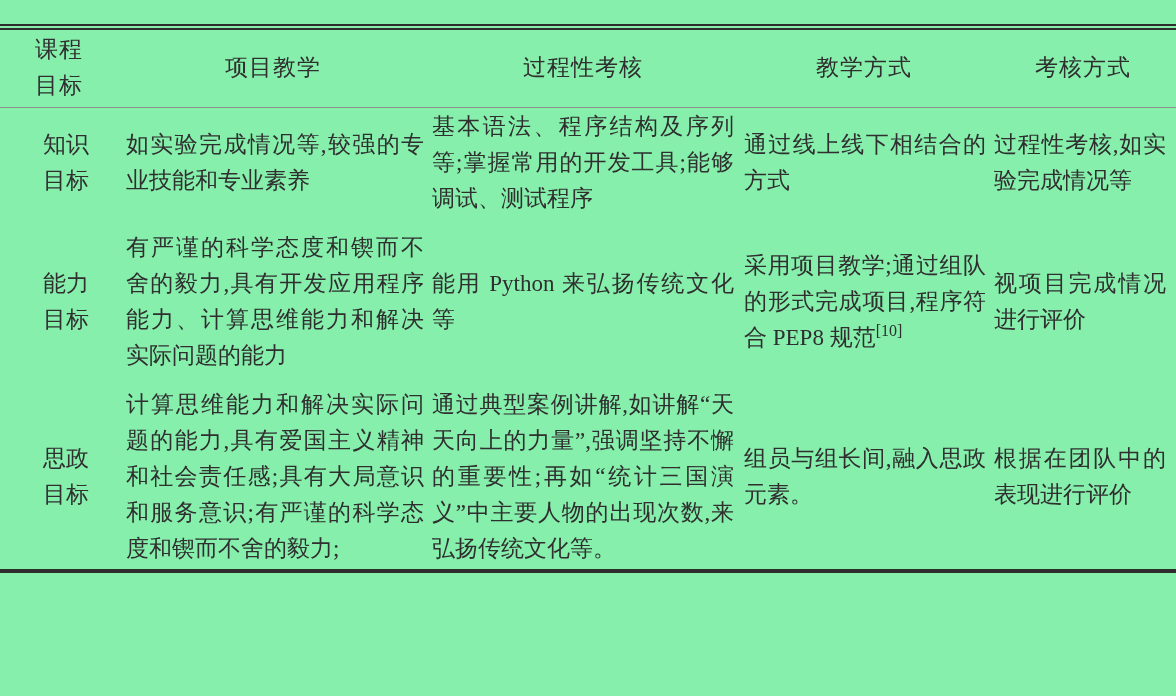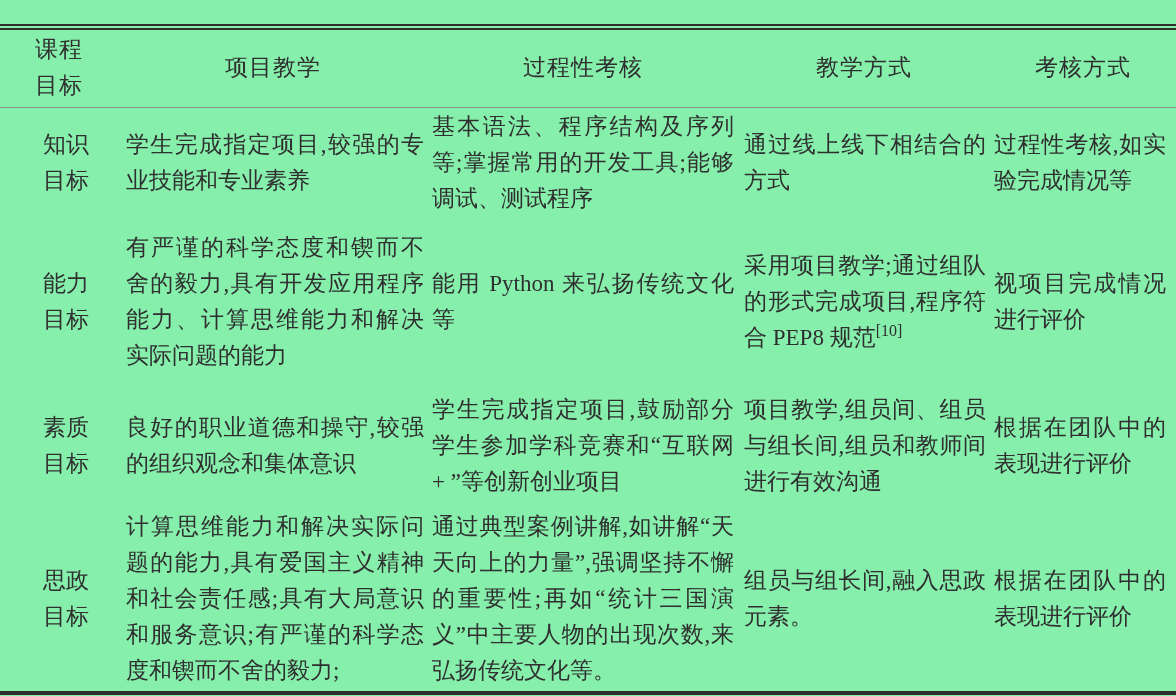--- a/index.html
+++ b/index.html
@@ -100,44 +100,34 @@
         <th>教学方式</th>
         <th>考核方式</th>
       </tr>
     </thead>
     <tbody>
       <tr class="r1">
         <td class="goal-cell">
           <span class="stack">知识</span>
           <span class="stack">目标</span>
         </td>
-        <td class="body-cell">学生完成指定项目,较强的专业技能和专业素养</td>
+        <td class="body-cell">如实验完成情况等,较强的专业技能和专业素养</td>
         <td class="body-cell c3-cell">基本语法、程序结构及序列等;掌握常用的开发工具;能够调试、测试程序</td>
         <td class="body-cell c4-cell"><span>通过线上线下相结合的方式</span><sup class="cite"></sup></td>
         <td class="body-cell c5-cell">过程性考核,如实验完成情况等</td>
       </tr>
       <tr class="r2">
         <td class="goal-cell">
           <span class="stack">能力</span>
           <span class="stack">目标</span>
         </td>
         <td class="body-cell">有严谨的科学态度和锲而不舍的毅力,具有开发应用程序能力、计算思维能力和解决实际问题的能力</td>
         <td class="body-cell c3-cell">能用 Python 来弘扬传统文化等</td>
         <td class="body-cell c4-cell"><span>采用项目教学;通过组队的形式完成项目,程序符合 PEP8 规范</span><sup class="cite">[10]</sup></td>
         <td class="body-cell c5-cell">视项目完成情况进行评价</td>
-      </tr>
-      <tr class="r3">
-        <td class="goal-cell">
-          <span class="stack">素质</span>
-          <span class="stack">目标</span>
-        </td>
-        <td class="body-cell">良好的职业道德和操守,较强的组织观念和集体意识</td>
-        <td class="body-cell c3-cell">学生完成指定项目,鼓励部分学生参加学科竞赛和“互联网 + ”等创新创业项目</td>
-        <td class="body-cell c4-cell"><span>项目教学,组员间、组员与组长间,组员和教师间进行有效沟通</span><sup class="cite"></sup></td>
-        <td class="body-cell c5-cell">根据在团队中的表现进行评价</td>
       </tr>
       <tr class="r4">
         <td class="goal-cell">
           <span class="stack">思政</span>
           <span class="stack">目标</span>
         </td>
         <td class="body-cell">计算思维能力和解决实际问题的能力,具有爱国主义精神和社会责任感;具有大局意识和服务意识;有严谨的科学态度和锲而不舍的毅力;</td>
         <td class="body-cell c3-cell">通过典型案例讲解,如讲解“天天向上的力量”,强调坚持不懈的重要性;再如“统计三国演义”中主要人物的出现次数,来弘扬传统文化等。</td>
         <td class="body-cell c4-cell"><span>组员与组长间,融入思政元素。</span><sup class="cite"></sup></td>
         <td class="body-cell c5-cell">根据在团队中的表现进行评价</td>

